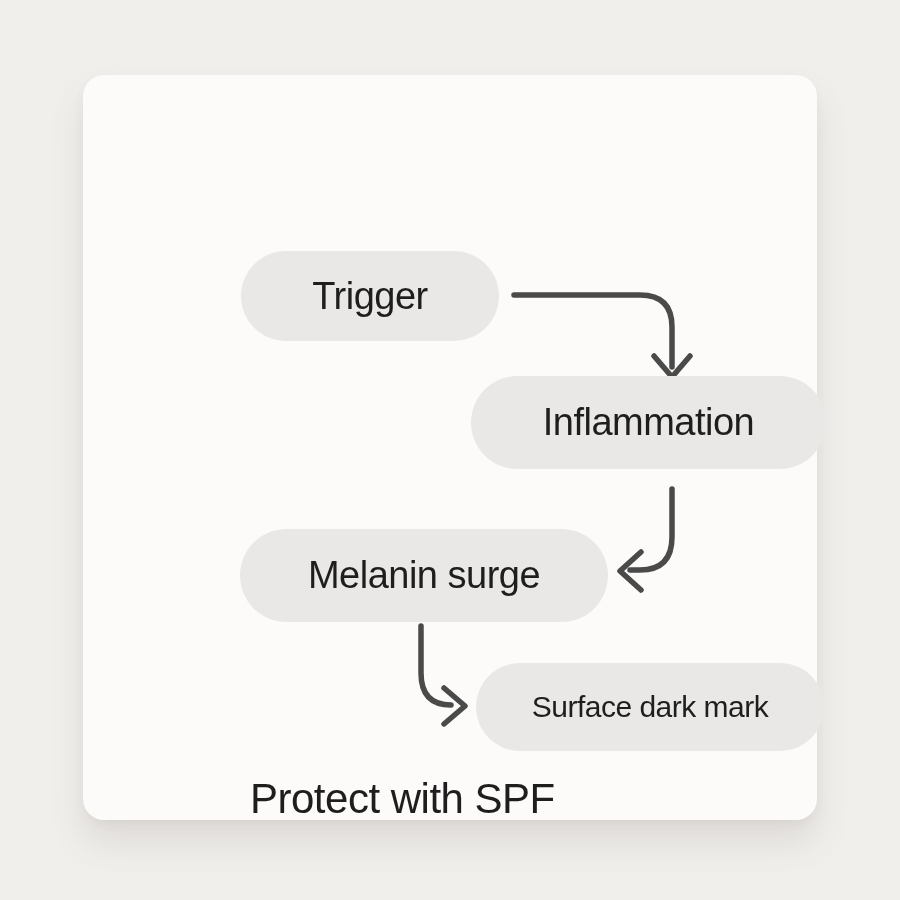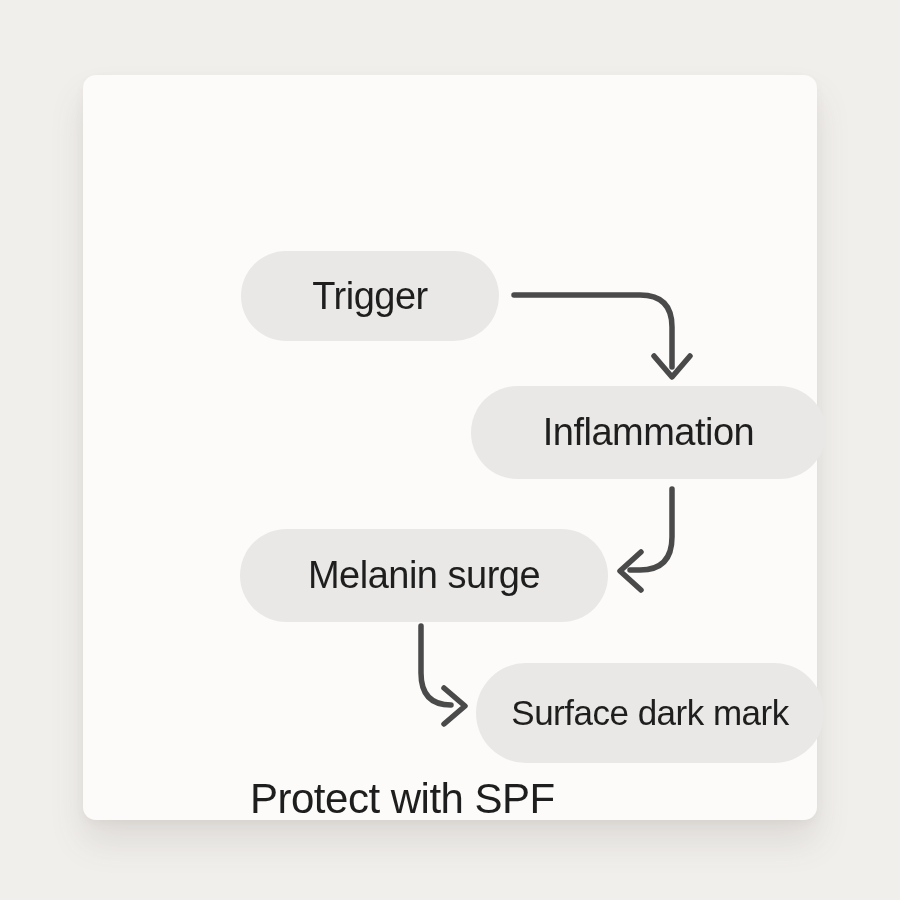--- a/index.html
+++ b/index.html
@@ -18,39 +18,39 @@
     width: 900px;
     height: 900px;
   }
   .card {
     position: absolute;
     left: 83px;
     top: 75px;
     width: 734px;
     height: 745px;
     background: #fcfbf9;
-    border-radius: 13px;
+    border-radius: 21px;
     box-shadow: 0 22px 34px rgba(95, 88, 78, 0.13), 0 4px 10px rgba(95, 88, 78, 0.05);
   }
   .node {
     position: absolute;
     display: flex;
     align-items: center;
     justify-content: center;
     background: #e9e8e6;
     border-radius: 999px;
     color: #1e1e1e;
     font-size: 38px;
     letter-spacing: -0.5px;
     white-space: nowrap;
   }
   .node-trigger       { left: 158px; top: 176px; width: 258px; height: 90px; }
-  .node-inflammation  { left: 388px; top: 311px; width: 355px; height: 93px; }
+  .node-inflammation  { left: 388px; top: 301px; width: 355px; height: 93px; }
   .node-melanin       { left: 157px; top: 454px; width: 368px; height: 93px; }
-  .node-surface       { left: 393px; top: 588px; width: 348px; height: 100px; font-size: 35px; }
+  .node-surface       { left: 393px; top: 588px; width: 348px; height: 88px; font-size: 30px; }
   .caption {
     position: absolute;
     left: 167px;
     top: 700px;
     width: 560px;
     text-align: left;
     color: #1e1e1e;
     font-size: 42px;
     letter-spacing: -0.5px;
   }

